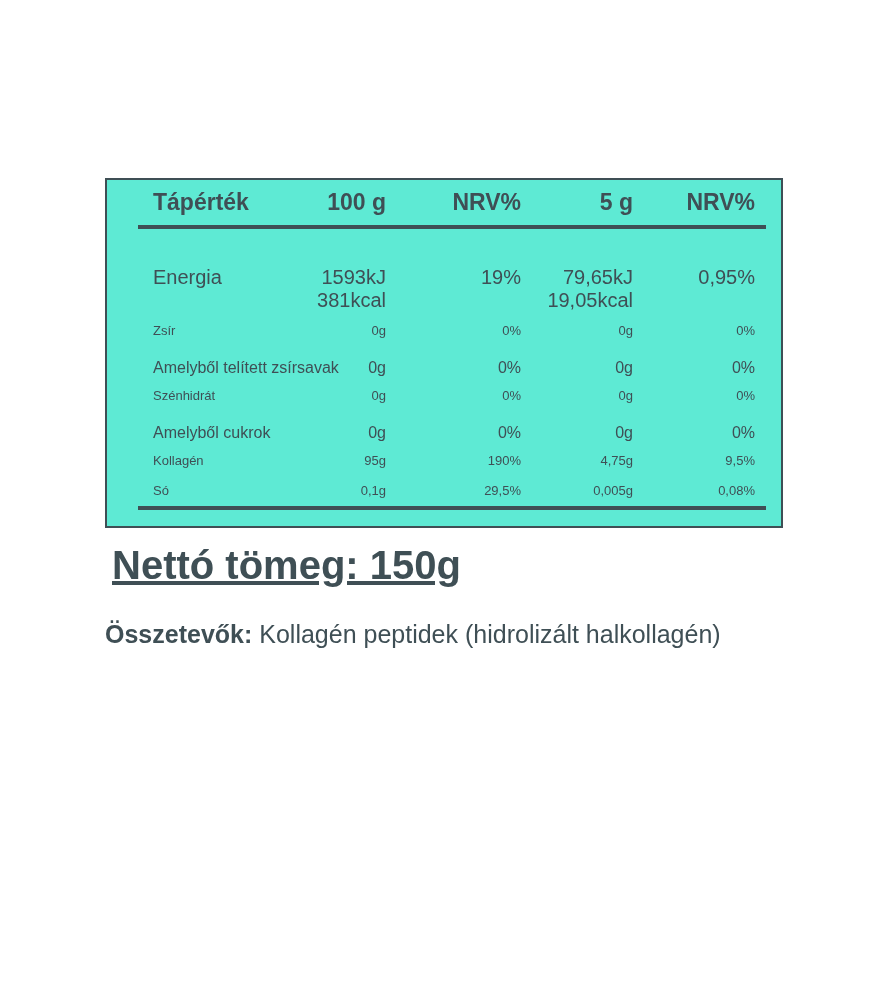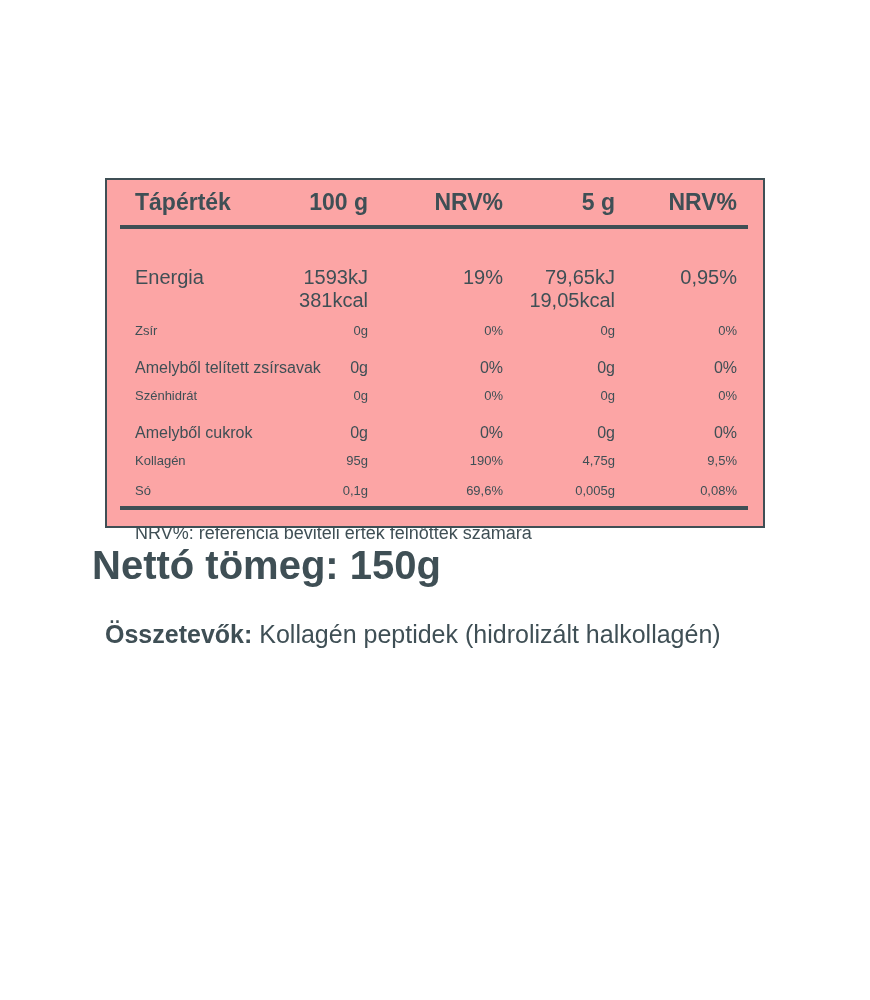--- a/index.html
+++ b/index.html
@@ -17,21 +17,22 @@
   }
 
   
   .nutri-box {
     position: absolute;
     left: 105px;
     top: 178px;
     width: 656px;
     height: 346px;
     border: 2px solid #3f4f55;
-    background: #fca5a5;
+    background: #5eead4;
+    padding-left: 18px;
   }
   .thick-line {
     height: 4px;
     width: 628px;
     margin-left: 13px;
     background: #3f4f55;
   }
 
   .hdr-row {
     position: relative;
@@ -68,25 +69,26 @@
 
   .footnotes {
     padding: 10px 0 0 28px;
     font-size: 18px;
     line-height: 26px;
   }
 
   
   .net-weight {
     position: absolute;
-    left: 92px;
+    left: 112px;
     top: 543px;
     font-size: 40px;
     font-weight: bold;
     white-space: nowrap;
+    text-decoration: underline;
   }
   .ingredients {
     position: absolute;
     left: 105px;
     top: 620px;
     font-size: 25px;
     white-space: nowrap;
   }
   .ingredients .b { font-weight: bold; }
 </style>
@@ -105,27 +107,26 @@
 
   <div class="thick-line"></div>
 
   <div id="table-rows">
       <div class="trow normal dbl"><span class="lbl">Energia</span><span class="v v1 l1">1593kJ</span><span class="v v2 l1">19%</span><span class="v v3 l1">79,65kJ</span><span class="v v4 l1">0,95%</span><span class="v v1 l2">381kcal</span><span class="v v3 l2">19,05kcal</span></div>
       <div class="trow normal row-zsir"><span class="lbl">Zsír</span><span class="v v1 l1">0g</span><span class="v v2 l1">0%</span><span class="v v3 l1">0g</span><span class="v v4 l1">0%</span></div>
       <div class="trow small"><span class="lbl">Amelyből telített zsírsavak</span><span class="v v1 l1">0g</span><span class="v v2 l1">0%</span><span class="v v3 l1">0g</span><span class="v v4 l1">0%</span></div>
       <div class="trow normal"><span class="lbl">Szénhidrát</span><span class="v v1 l1">0g</span><span class="v v2 l1">0%</span><span class="v v3 l1">0g</span><span class="v v4 l1">0%</span></div>
       <div class="trow small"><span class="lbl">Amelyből cukrok</span><span class="v v1 l1">0g</span><span class="v v2 l1">0%</span><span class="v v3 l1">0g</span><span class="v v4 l1">0%</span></div>
       <div class="trow normal"><span class="lbl">Kollagén</span><span class="v v1 l1">95g</span><span class="v v2 l1">190%</span><span class="v v3 l1">4,75g</span><span class="v v4 l1">9,5%</span></div>
-      <div class="trow normal"><span class="lbl">Só</span><span class="v v1 l1">0,1g</span><span class="v v2 l1">69,6%</span><span class="v v3 l1">0,005g</span><span class="v v4 l1">0,08%</span></div>
+      <div class="trow normal"><span class="lbl">Só</span><span class="v v1 l1">0,1g</span><span class="v v2 l1">29,5%</span><span class="v v3 l1">0,005g</span><span class="v v4 l1">0,08%</span></div>
     </div>
 
   <div class="thick-line"></div>
 
   <div class="footnotes">
-    <div>NRV%: referencia beviteli érték felnőttek számára</div>
   </div>
 
 </div>
 
 <div class="net-weight">Nettó tömeg: 150g</div>
 
 <div class="ingredients">
   <span class="b">Összetevők:</span>
   <span>Kollagén peptidek (hidrolizált halkollagén)</span>
 </div>

